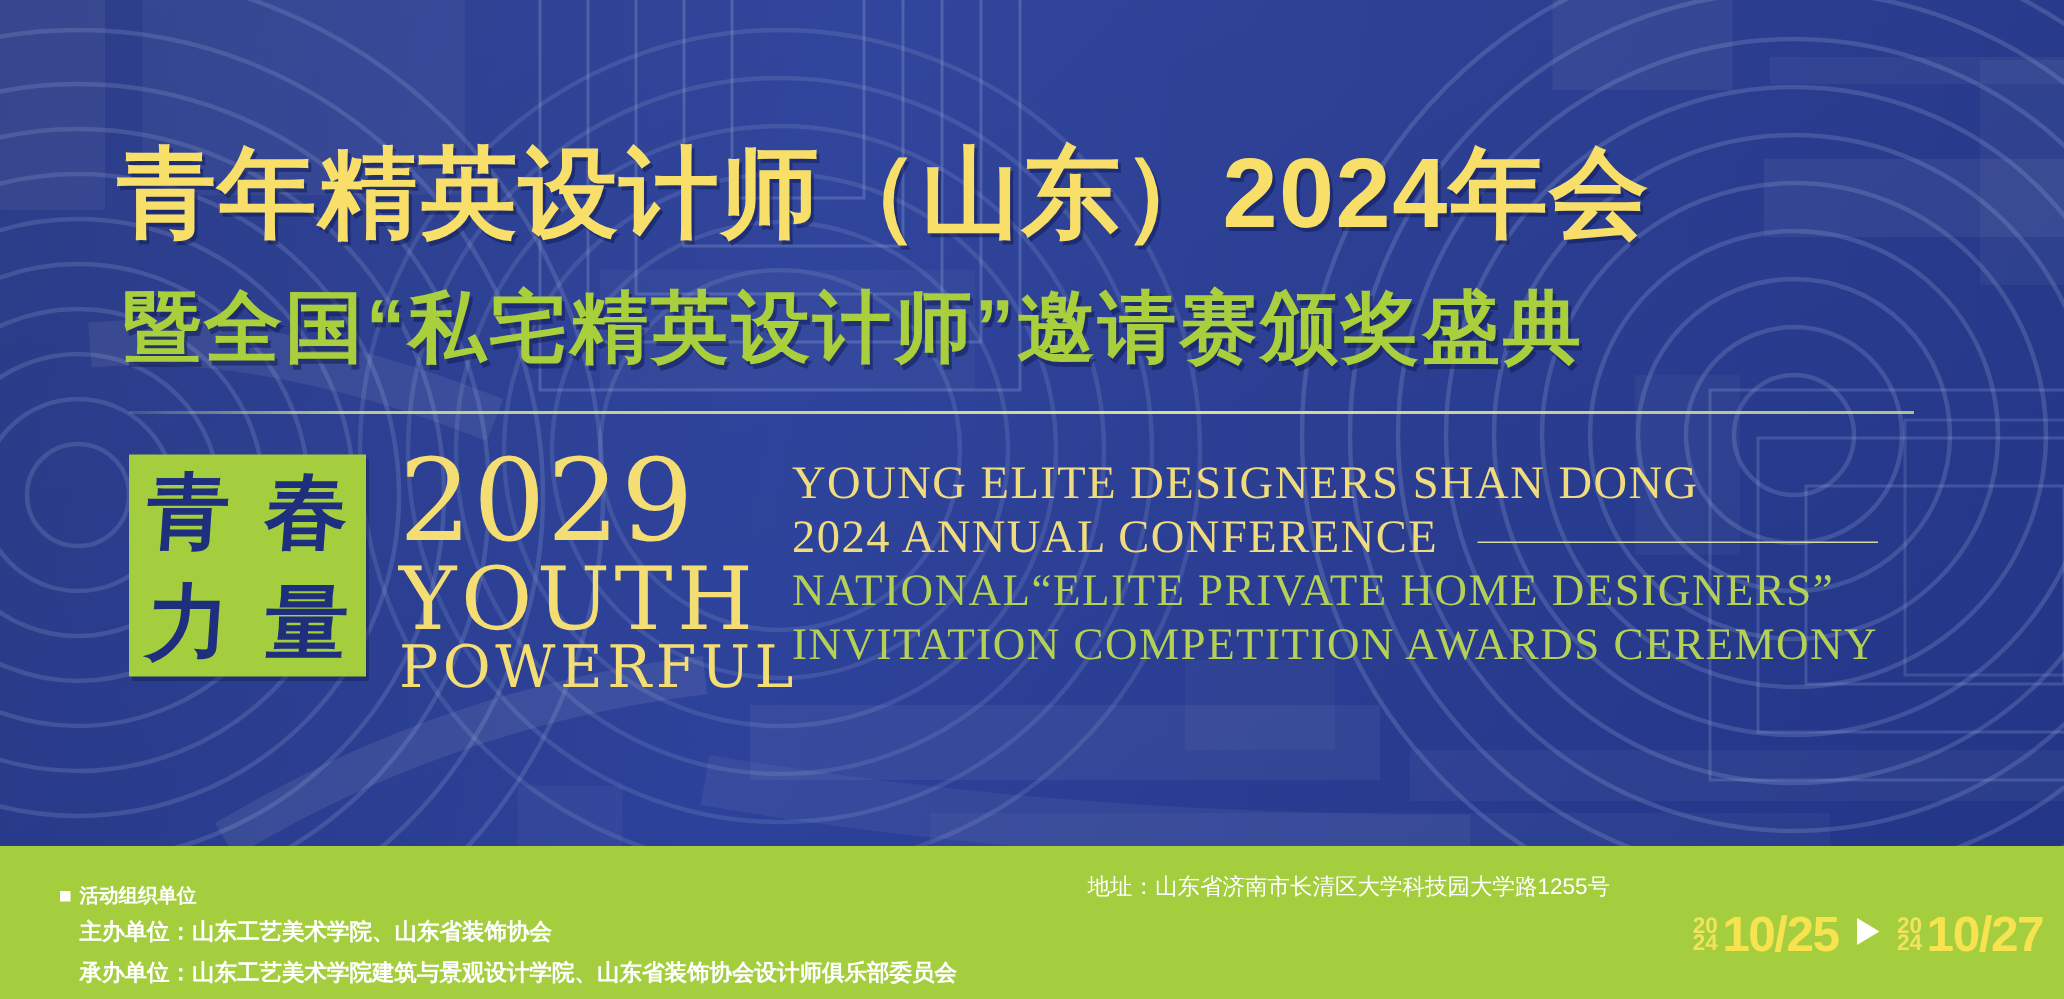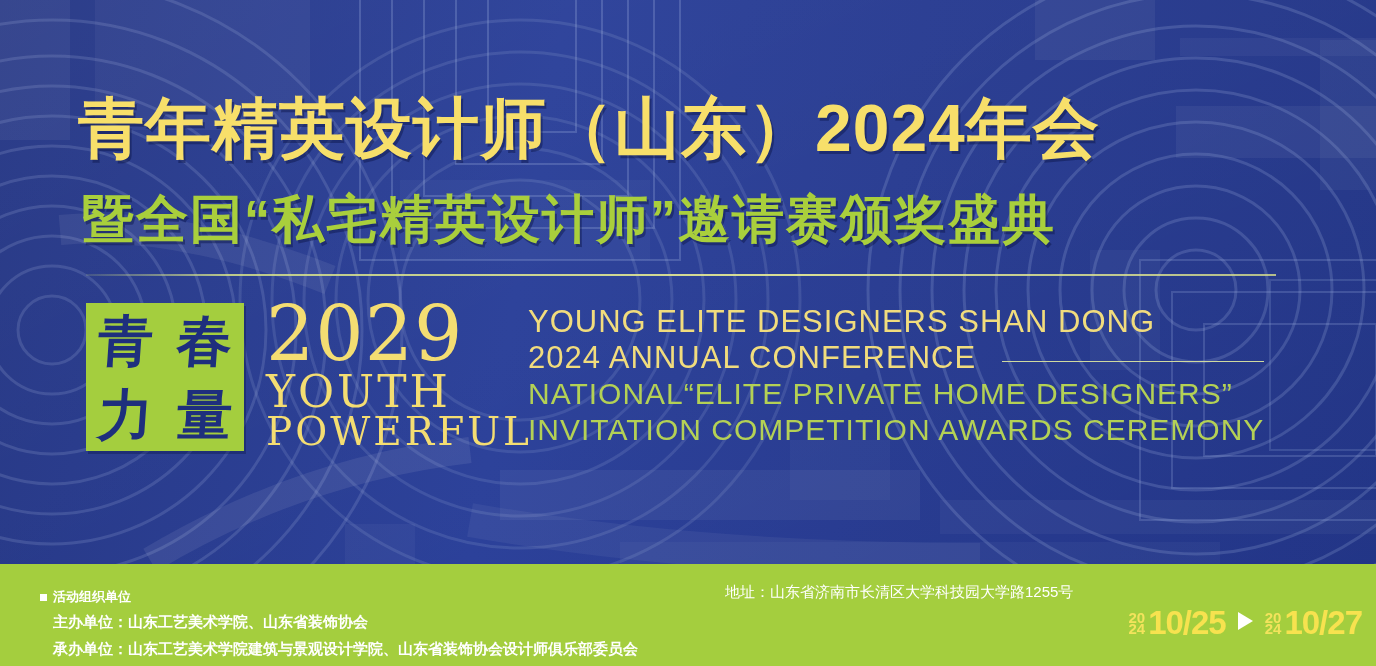--- a/index.html
+++ b/index.html
@@ -83,37 +83,37 @@
     font-family: "DejaVu Serif", "Liberation Serif", serif;
     color: #f4dd72;
     line-height: .97;
   }
   .yearblock .y2024 {
     font-size: 76px;
     letter-spacing: 1px;
     display: block;
   }
   .yearblock .youth {
-    font-size: 44px;
+    font-size: 58px;
     letter-spacing: 3px;
     display: block;
   }
   .yearblock .powerful {
     font-size: 39px;
     letter-spacing: 3px;
     display: block;
   }
 
   
   .engblock {
     position: absolute;
     left: 528px; top: 304px;
   }
   .engblock .en-line {
-    font-family: Liberation Sans, sans-serif;
+    font-family: Liberation Serif, serif;
     white-space: nowrap;
     letter-spacing: 1px;
   }
   .en-yellow { color: #f1dc7d; font-size: 31px; line-height: 36px; }
   .en-green  { color: #b4d155; font-size: 30px; line-height: 36px; }
   .en-row { display: flex; align-items: center; gap: 26px; }
   .en-rule { height: 1px; background: #cfd9a0; flex: 1; min-width: 120px; margin-top: 6px; }
 
   
   .footer {

